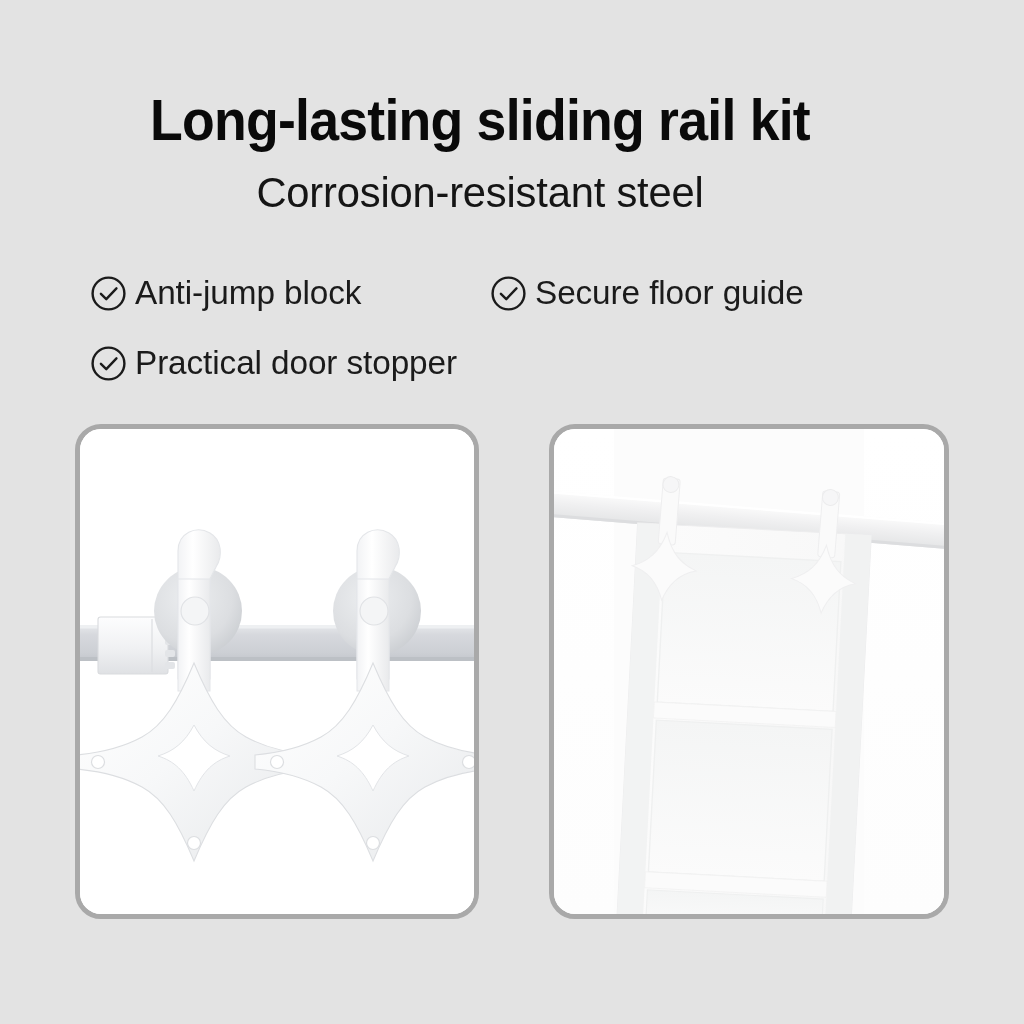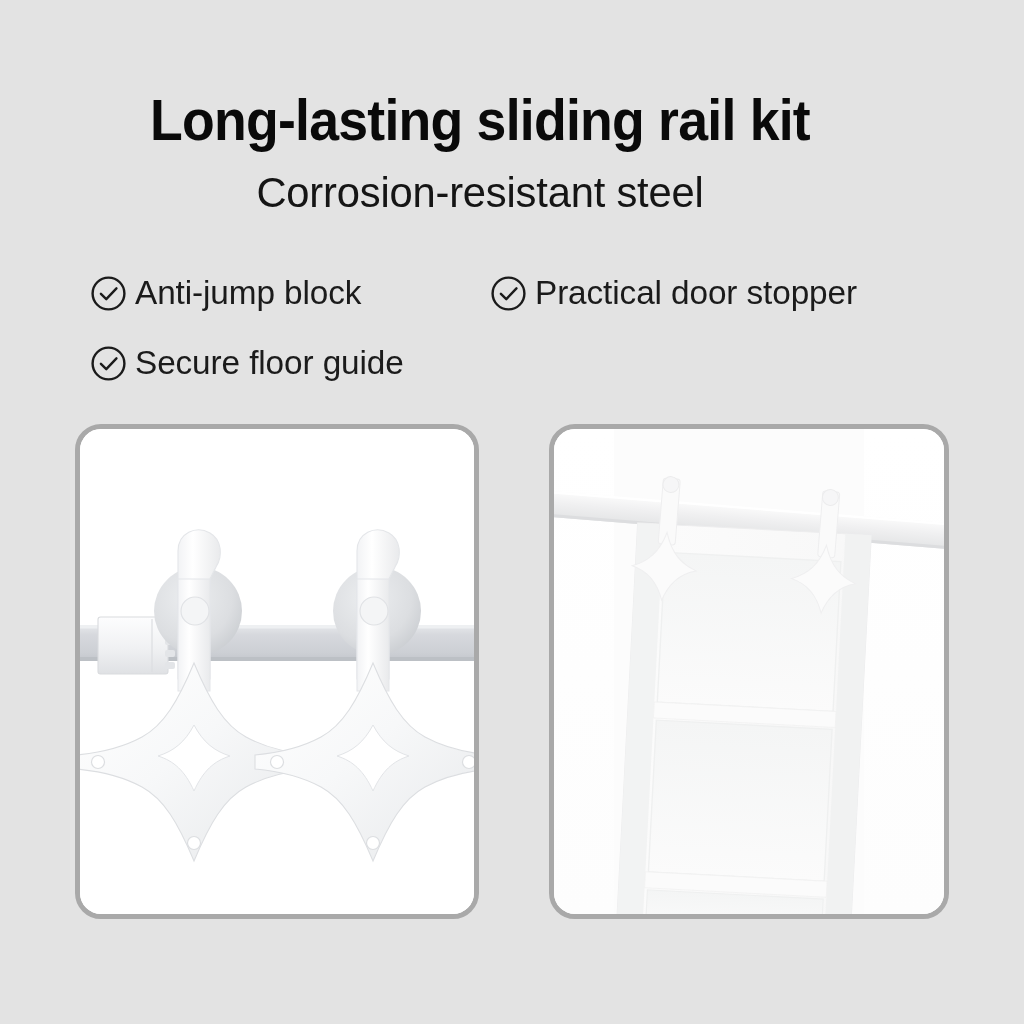--- a/index.html
+++ b/index.html
@@ -124,29 +124,29 @@
       <path d="M11.8 20.4 L17.6 26.1 L28.6 14.4" fill="none" stroke="#1b1b1b" stroke-width="2.6" stroke-linecap="round" stroke-linejoin="round"></path>
     </svg>
     <span class="feature-label">Anti-jump block</span>
   </div>
 
   <div class="feature">
     <svg class="check-icon" viewBox="0 0 40 40">
       <circle cx="20" cy="20" r="17.2" fill="none" stroke="#1b1b1b" stroke-width="2.6"></circle>
       <path d="M11.8 20.4 L17.6 26.1 L28.6 14.4" fill="none" stroke="#1b1b1b" stroke-width="2.6" stroke-linecap="round" stroke-linejoin="round"></path>
     </svg>
-    <span class="feature-label">Practical door stopper</span>
+    <span class="feature-label">Secure floor guide</span>
   </div>
 
   <div class="feature">
     <svg class="check-icon" viewBox="0 0 40 40">
       <circle cx="20" cy="20" r="17.2" fill="none" stroke="#1b1b1b" stroke-width="2.6"></circle>
       <path d="M11.8 20.4 L17.6 26.1 L28.6 14.4" fill="none" stroke="#1b1b1b" stroke-width="2.6" stroke-linecap="round" stroke-linejoin="round"></path>
     </svg>
-    <span class="feature-label">Secure floor guide</span>
+    <span class="feature-label">Practical door stopper</span>
   </div>
 
 
 </div>
 
 <div class="photo-panel" id="panel-hardware">
   <svg class="panel-svg" viewBox="0 0 394 485" preserveAspectRatio="xMidYMid slice">
     <defs>
       <linearGradient id="railGrad" x1="0" y1="0" x2="0" y2="1">
         <stop offset="0%" stop-color="#e6e8eb"></stop>

